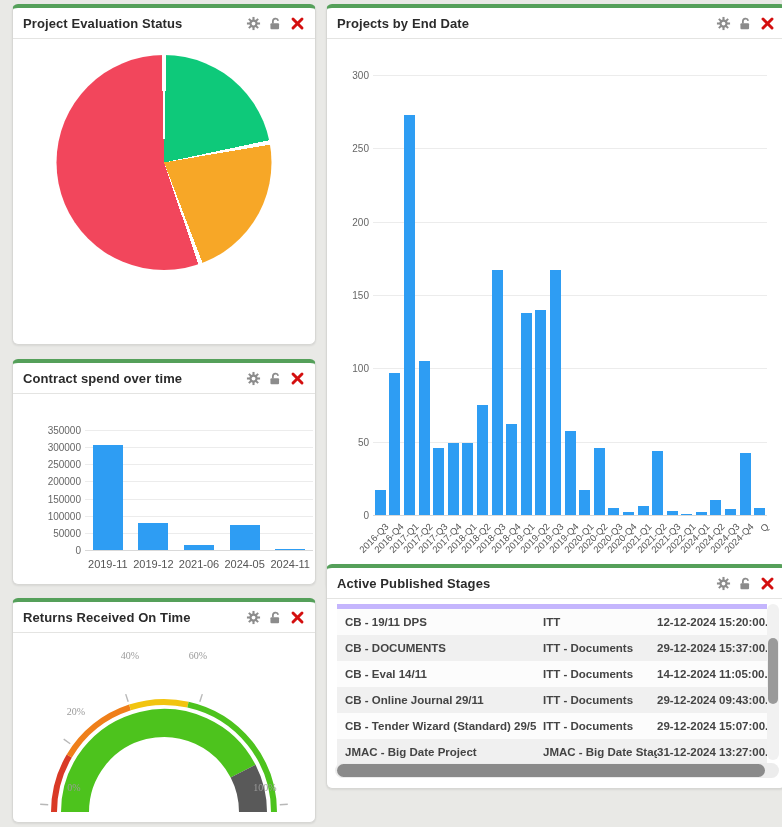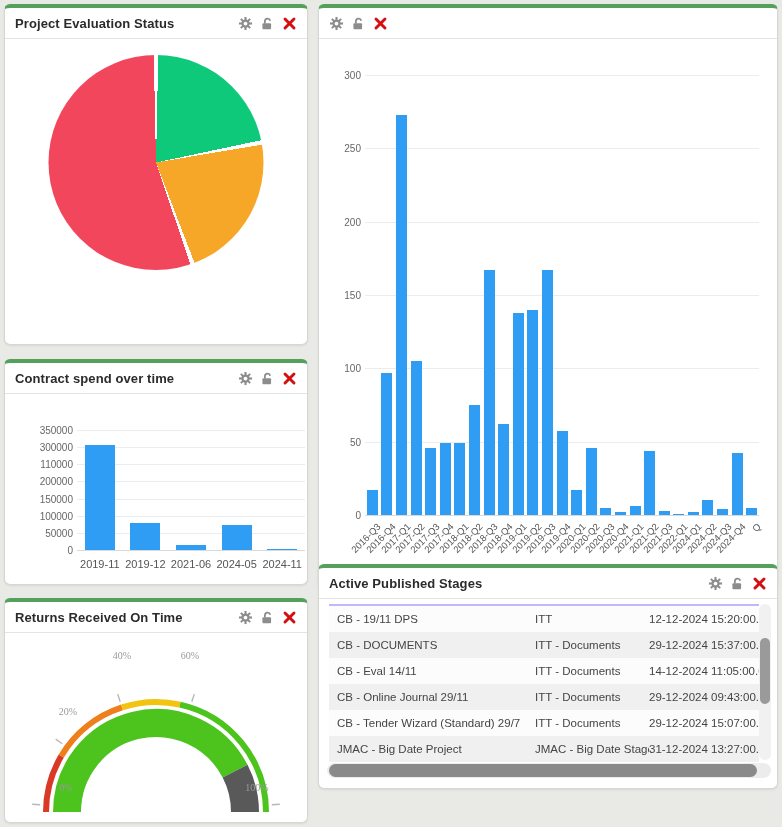--- a/index.html
+++ b/index.html
@@ -1,17 +1,17 @@
 <!DOCTYPE html>
 <html><head>
 <meta charset="utf-8">
 <style>
   html,body{margin:0;padding:0;background:#e9e9e6;width:782px;height:827px;overflow:hidden;
     font-family:"Liberation Sans","DejaVu Sans",sans-serif;}
-  .page{position:relative;width:722px;height:827px;}
+  .page{position:relative;width:722px;height:827px;margin-left:8px;}
   .panel{position:absolute;background:#fff;border:1px solid #d7d7d4;border-top:4px solid #55a05a;
     border-radius:6px;box-shadow:0 1px 2px rgba(0,0,0,.08);box-sizing:border-box;}
   .hdr{position:absolute;left:0;right:0;top:0;height:31px;border-bottom:1px solid #e4e4e2;
     display:flex;align-items:center;padding:0 10px;box-sizing:border-box;}
   .hdr h2{font-size:13px;font-weight:bold;color:#2b2b2b;margin:0;flex:1;letter-spacing:.1px;}
   .hicons{display:flex;align-items:center;gap:7px;}
   .hicon{width:15px;height:15px;cursor:pointer;display:inline-block;}
   .body-area{position:absolute;left:0;right:0;top:31px;bottom:0;}
   
   .pie{position:absolute;left:50%;top:16px;transform:translateX(-50%);width:215px;height:215px;border-radius:50%;}
@@ -26,21 +26,21 @@
   .ylab{position:absolute;font-size:10px;color:#666;text-align:right;transform:translateY(-50%);}
   .bar{position:absolute;background:#2e9df3;}
   .xlab-rot{position:absolute;font-size:9.5px;color:#555;white-space:nowrap;
     transform:translateX(-100%) rotate(-45deg);transform-origin:100% 0;}
   .xlab{position:absolute;font-size:11px;color:#555;transform:translateX(-50%);white-space:nowrap;}
   
   .gauge-svg{position:absolute;left:0;top:32px;}
   .gauge-tick-lbl{position:absolute;font-size:10px;color:#9a9a9a;transform:translate(-50%,-50%);white-space:nowrap;font-family:Liberation Serif, serif;}
   .gauge-val{position:absolute;font-size:27px;font-weight:bold;transform:translate(-50%,-50%);letter-spacing:.5px;}
   
-  .tbl{position:absolute;left:10px;top:36px;width:430px;border-top:2px solid #c4b5fd;}
+  .tbl{position:absolute;left:10px;top:36px;width:430px;border-top:5px solid #c4b5fd;font-weight:bold;}
   .t-row{display:flex;align-items:center;height:26px;cursor:pointer;}
   .t-row:nth-child(odd){background:#fcfcfc;}
   .t-row:nth-child(even){background:#f0f0f0;}
   .t-cell{font-size:11.5px;color:#444;white-space:nowrap;overflow:hidden;}
   .c1{width:198px;padding-left:8px;flex:none;}
   .c2{width:114px;flex:none;}
   .c3{flex:1;}
   .vscroll{position:absolute;width:12px;background:#f1f1f1;border-radius:6px;}
   .vthumb{position:absolute;left:1px;width:10px;background:#9a9a9a;border-radius:5px;cursor:pointer;}
   .hscroll{position:absolute;height:15px;background:#ececec;border-radius:8px;}
@@ -77,20 +77,21 @@
             </svg></span>
       </span>
     </header>
     <div class="body-area">
       <div class="pie" id="pie" style="background: conic-gradient(rgb(255, 255, 255) 0deg, rgb(255, 255, 255) 1.2deg, rgb(14, 201, 122) 1.2deg, rgb(14, 201, 122) 78deg, rgb(255, 255, 255) 78deg, rgb(255, 255, 255) 79.2deg, rgb(255, 255, 255) 79.2deg, rgb(255, 255, 255) 80.4deg, rgb(247, 167, 39) 80.4deg, rgb(247, 167, 39) 159deg, rgb(255, 255, 255) 159deg, rgb(255, 255, 255) 160.2deg, rgb(255, 255, 255) 160.2deg, rgb(255, 255, 255) 161.4deg, rgb(242, 70, 92) 161.4deg, rgb(242, 70, 92) 358.8deg, rgb(255, 255, 255) 358.8deg, rgb(255, 255, 255) 360deg);"></div>
     </div>
   </section>
 
   <section class="panel" style="left:318px;top:4px;width:460px;height:586px;">
     <header class="hdr">
+      <h2>Projects by End Date</h2>
       <span class="hicons">
         <span class="hicon icon-gear"><svg viewBox="0 0 16 16" width="15" height="15">
   <g fill="#8c8c8c">
                 <rect x="6.9" y="1" width="2.2" height="14"></rect>
   <rect x="6.9" y="1" width="2.2" height="14" transform="rotate(45 8 8)"></rect>
   <rect x="6.9" y="1" width="2.2" height="14" transform="rotate(90 8 8)"></rect>
   <rect x="6.9" y="1" width="2.2" height="14" transform="rotate(135 8 8)"></rect>
   <circle cx="8" cy="8" r="4.4"></circle>
               </g>
               <circle cx="8" cy="8" r="2" fill="#fff"></circle>
@@ -210,21 +211,21 @@
         <div class="ylab" style="left:28px;width:40px;top:156.0px">0</div>
         <div class="gridline" style="left:72px;width:228px;top:138.9px"></div>
         <div class="ylab" style="left:28px;width:40px;top:138.9px">50000</div>
         <div class="gridline" style="left:72px;width:228px;top:121.7px"></div>
         <div class="ylab" style="left:28px;width:40px;top:121.7px">100000</div>
         <div class="gridline" style="left:72px;width:228px;top:104.6px"></div>
         <div class="ylab" style="left:28px;width:40px;top:104.6px">150000</div>
         <div class="gridline" style="left:72px;width:228px;top:87.4px"></div>
         <div class="ylab" style="left:28px;width:40px;top:87.4px">200000</div>
         <div class="gridline" style="left:72px;width:228px;top:70.3px"></div>
-        <div class="ylab" style="left:28px;width:40px;top:70.3px">110000</div>
+        <div class="ylab" style="left:28px;width:40px;top:70.3px">250000</div>
         <div class="gridline" style="left:72px;width:228px;top:53.1px"></div>
         <div class="ylab" style="left:28px;width:40px;top:53.1px">300000</div>
         <div class="gridline" style="left:72px;width:228px;top:36.0px"></div>
         <div class="ylab" style="left:28px;width:40px;top:36.0px">350000</div>
         <div class="bar" style="left:79.8px;width:30px;top:51.4px;height:104.6px;background:#2e9df3"></div>
         <div class="xlab" style="left:94.8px;top:164px">2019-11</div>
         <div class="bar" style="left:125.4px;width:30px;top:129.3px;height:26.7px;background:#2e9df3"></div>
         <div class="xlab" style="left:140.4px;top:164px">2019-12</div>
         <div class="bar" style="left:171.0px;width:30px;top:150.9px;height:5.1px;background:#2e9df3"></div>
         <div class="xlab" style="left:186.0px;top:164px">2021-06</div>
@@ -325,21 +326,21 @@
             <span class="t-cell c1">CB - Eval 14/11</span>
             <span class="t-cell c2">ITT - Documents</span>
             <span class="t-cell c3">14-12-2024 11:05:00.000</span>
           </div>
           <div class="t-row">
             <span class="t-cell c1">CB - Online Journal 29/11</span>
             <span class="t-cell c2">ITT - Documents</span>
             <span class="t-cell c3">29-12-2024 09:43:00.000</span>
           </div>
           <div class="t-row">
-            <span class="t-cell c1">CB - Tender Wizard (Standard) 29/7</span>
+            <span class="t-cell c1">CB - Tender Wizard (Standard) 29/5</span>
             <span class="t-cell c2">ITT - Documents</span>
             <span class="t-cell c3">29-12-2024 15:07:00.000</span>
           </div>
           <div class="t-row">
             <span class="t-cell c1">JMAC - Big Date Project</span>
             <span class="t-cell c2">JMAC - Big Date Stage</span>
             <span class="t-cell c3">31-12-2024 13:27:00.000</span>
           </div>
         </div>
       <div class="vscroll" style="left:440px;top:5px;height:156px;">

